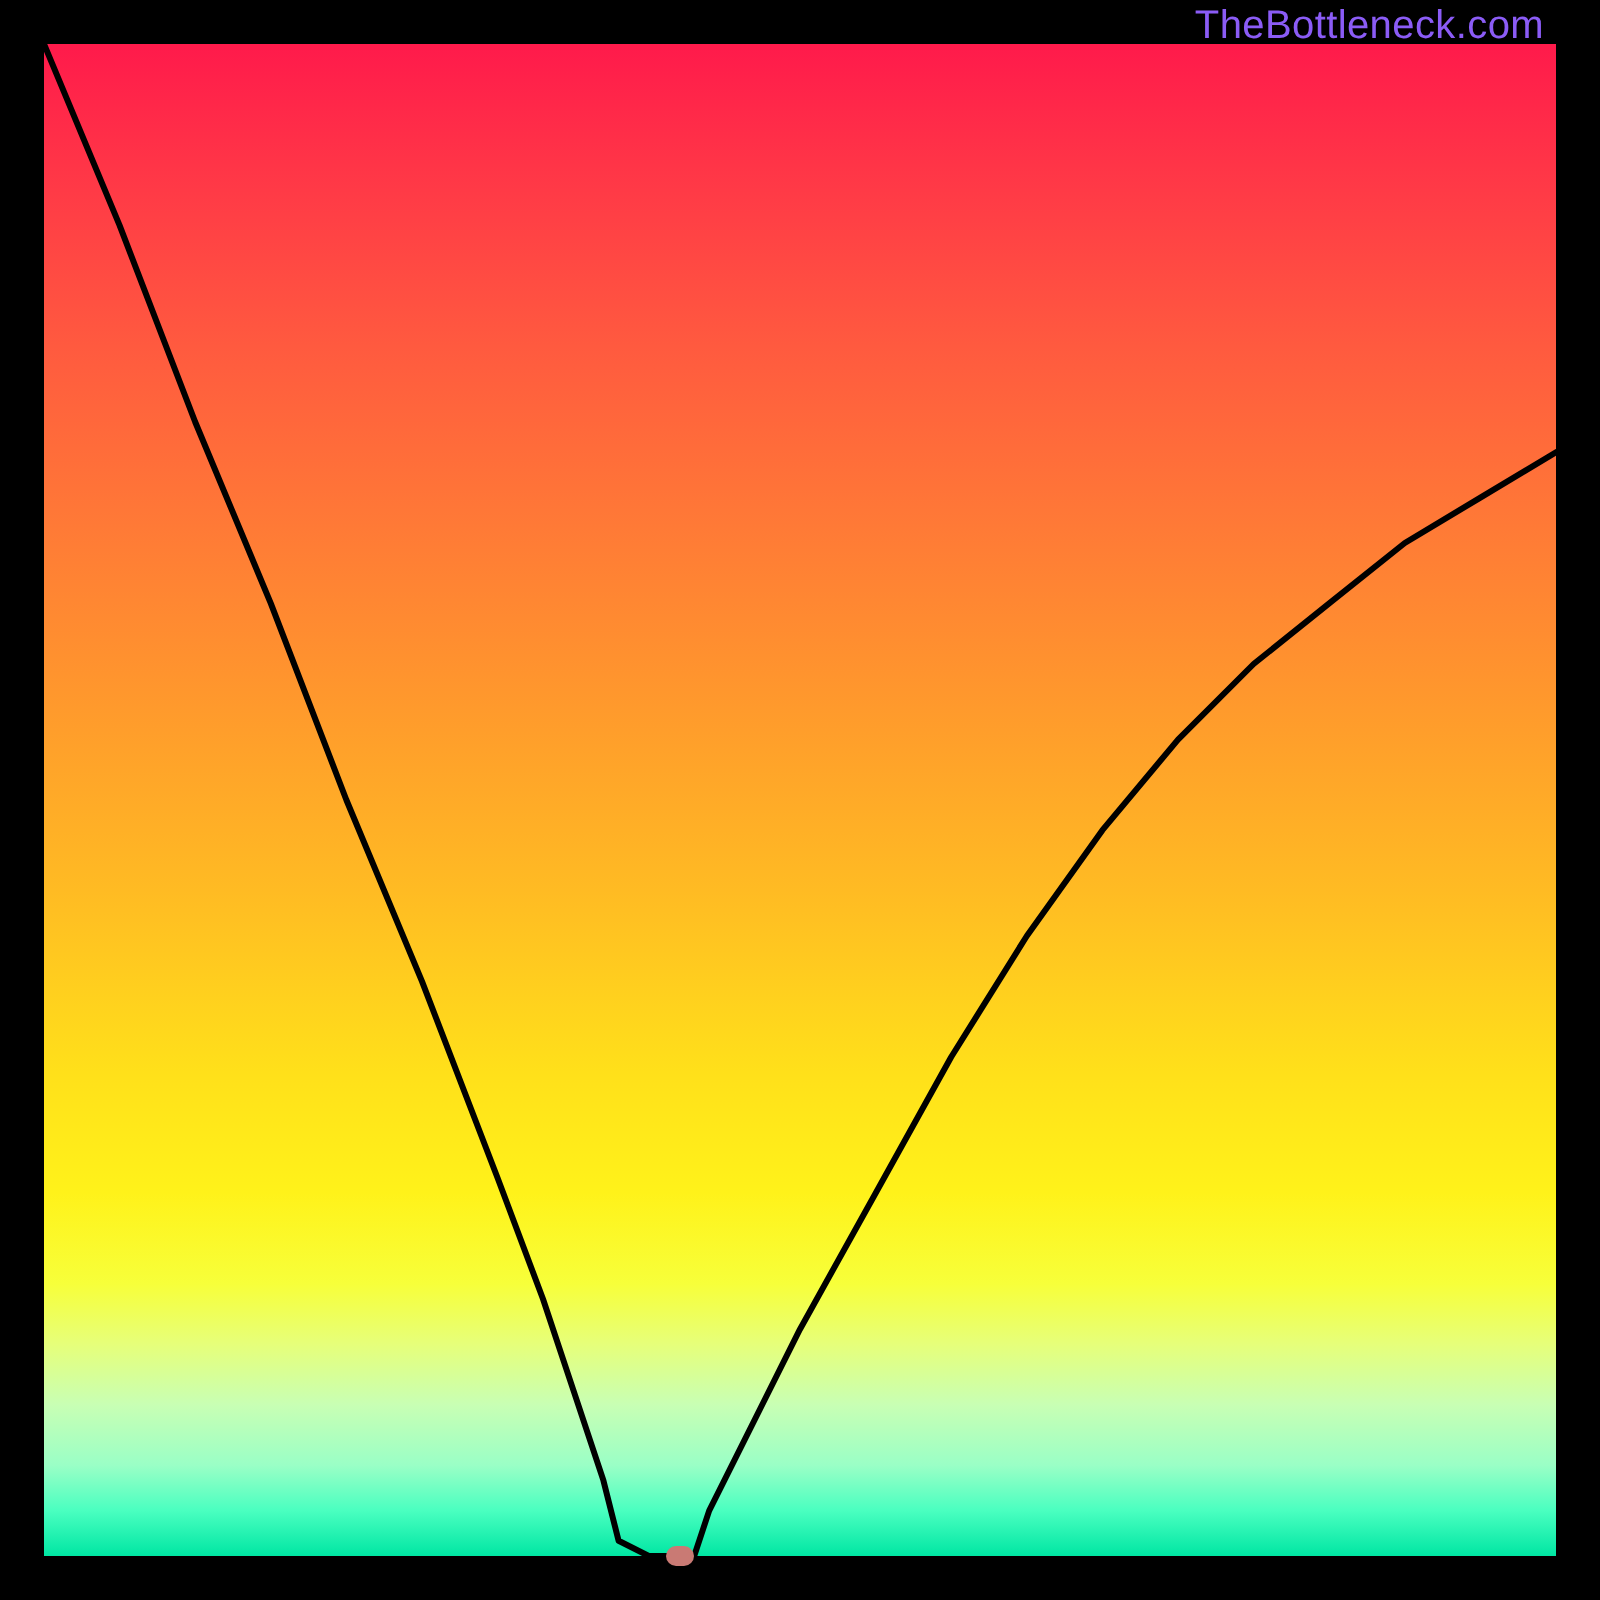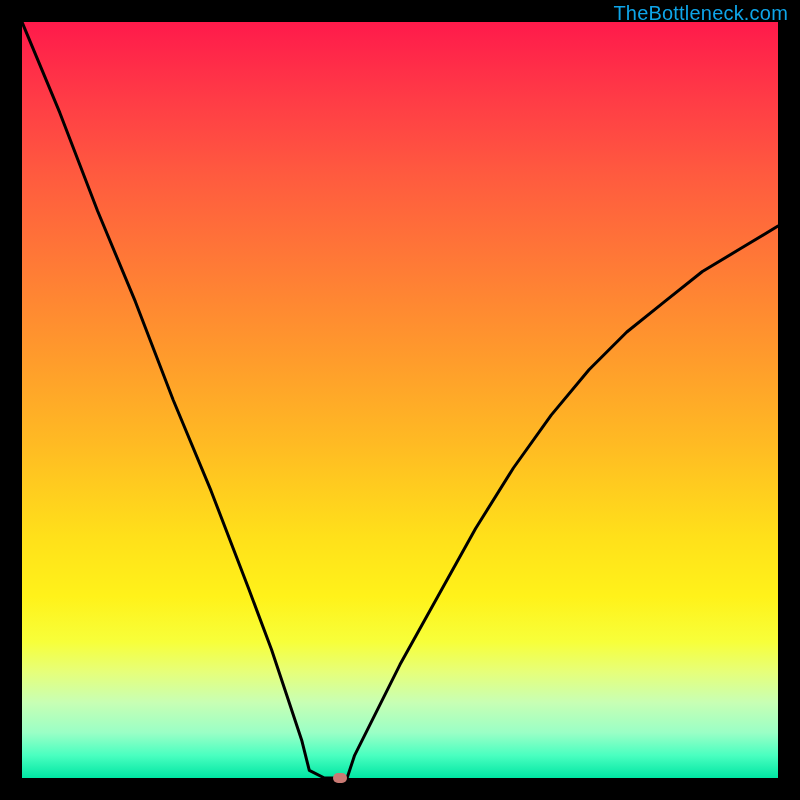--- a/index.html
+++ b/index.html
@@ -13,22 +13,22 @@
   }
   .frame {
     position: relative;
     width: 800px;
     height: 800px;
     background: #000;
   }
   .watermark {
     position: absolute;
     top: 2px;
-    right: 12px;
-    color: #0ea5e9;
+    right: 28px;
+    color: #8b5cf6;
     font-size: 20px;
     font-weight: 500;
     letter-spacing: 0.2px;
     z-index: 10;
   }
   .plot-area {
     position: absolute;
     left: 22px;
     top: 22px;
     width: 756px;

